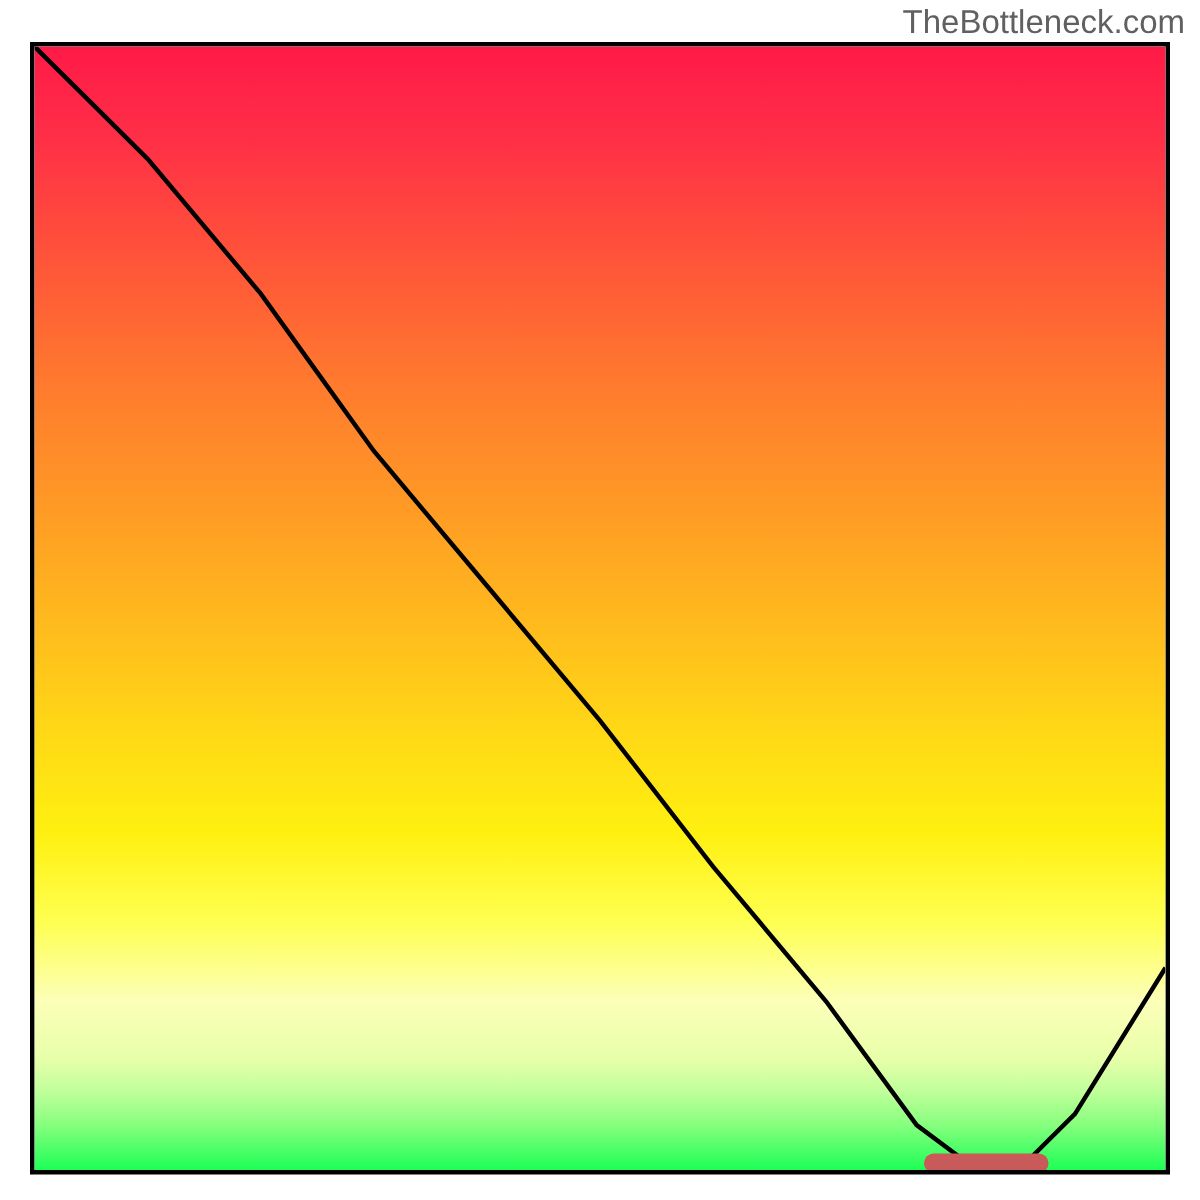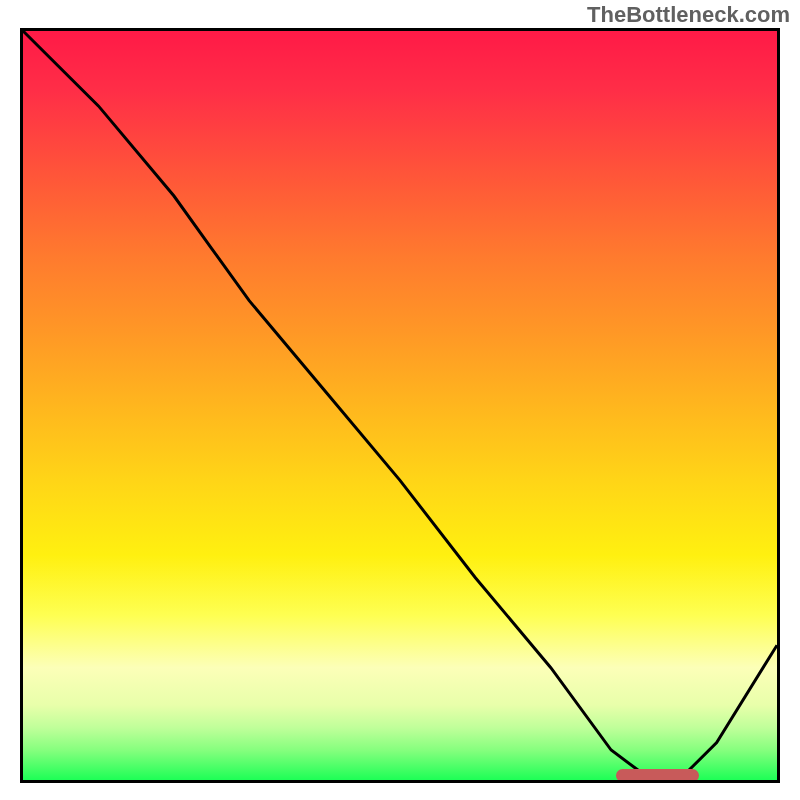--- a/index.html
+++ b/index.html
@@ -13,21 +13,21 @@
       background: #ffffff;
       position: relative;
       font-family: Arial, sans-serif;
     }
     .watermark {
       position: absolute;
       top: 2px;
       right: 10px;
       color: #606060;
       font-size: 22px;
-      font-weight: bold;
+      font-weight: normal;
       z-index: 10;
     }
     .chart-container {
       position: absolute;
       top: 28px;
       left: 20px;
       width: 760px;
       height: 755px;
       border: 3px solid #000000;
       overflow: hidden;

